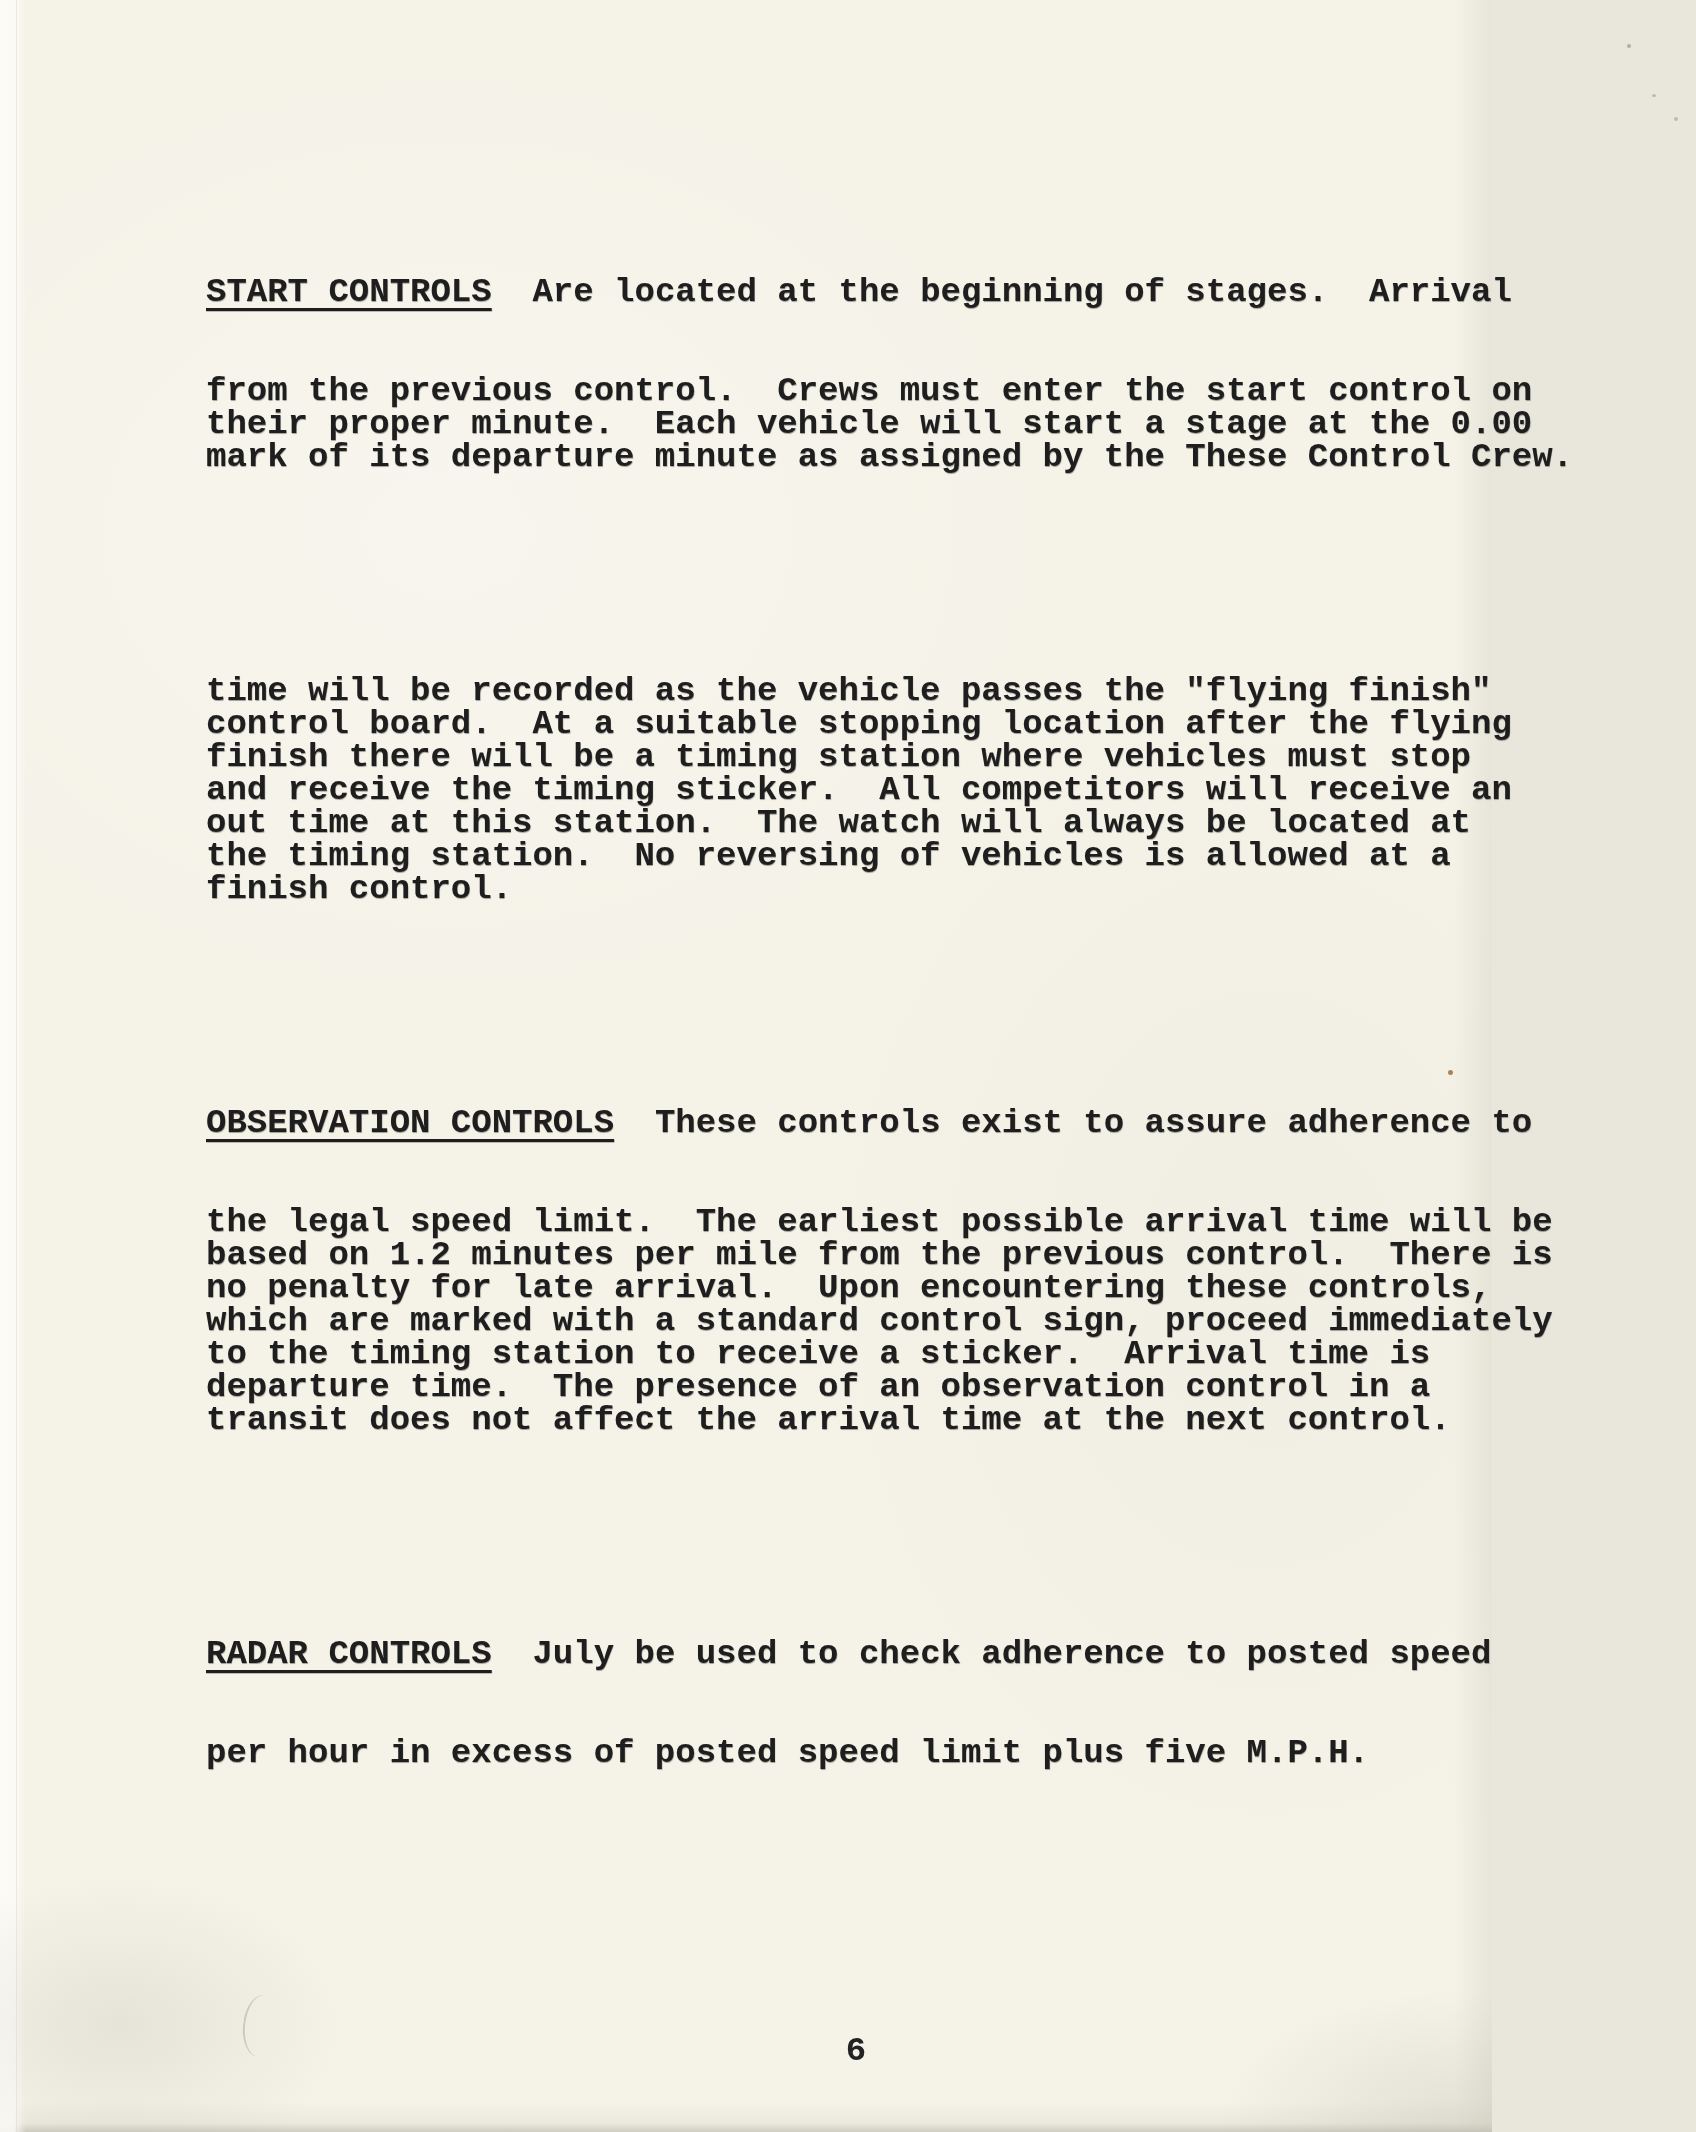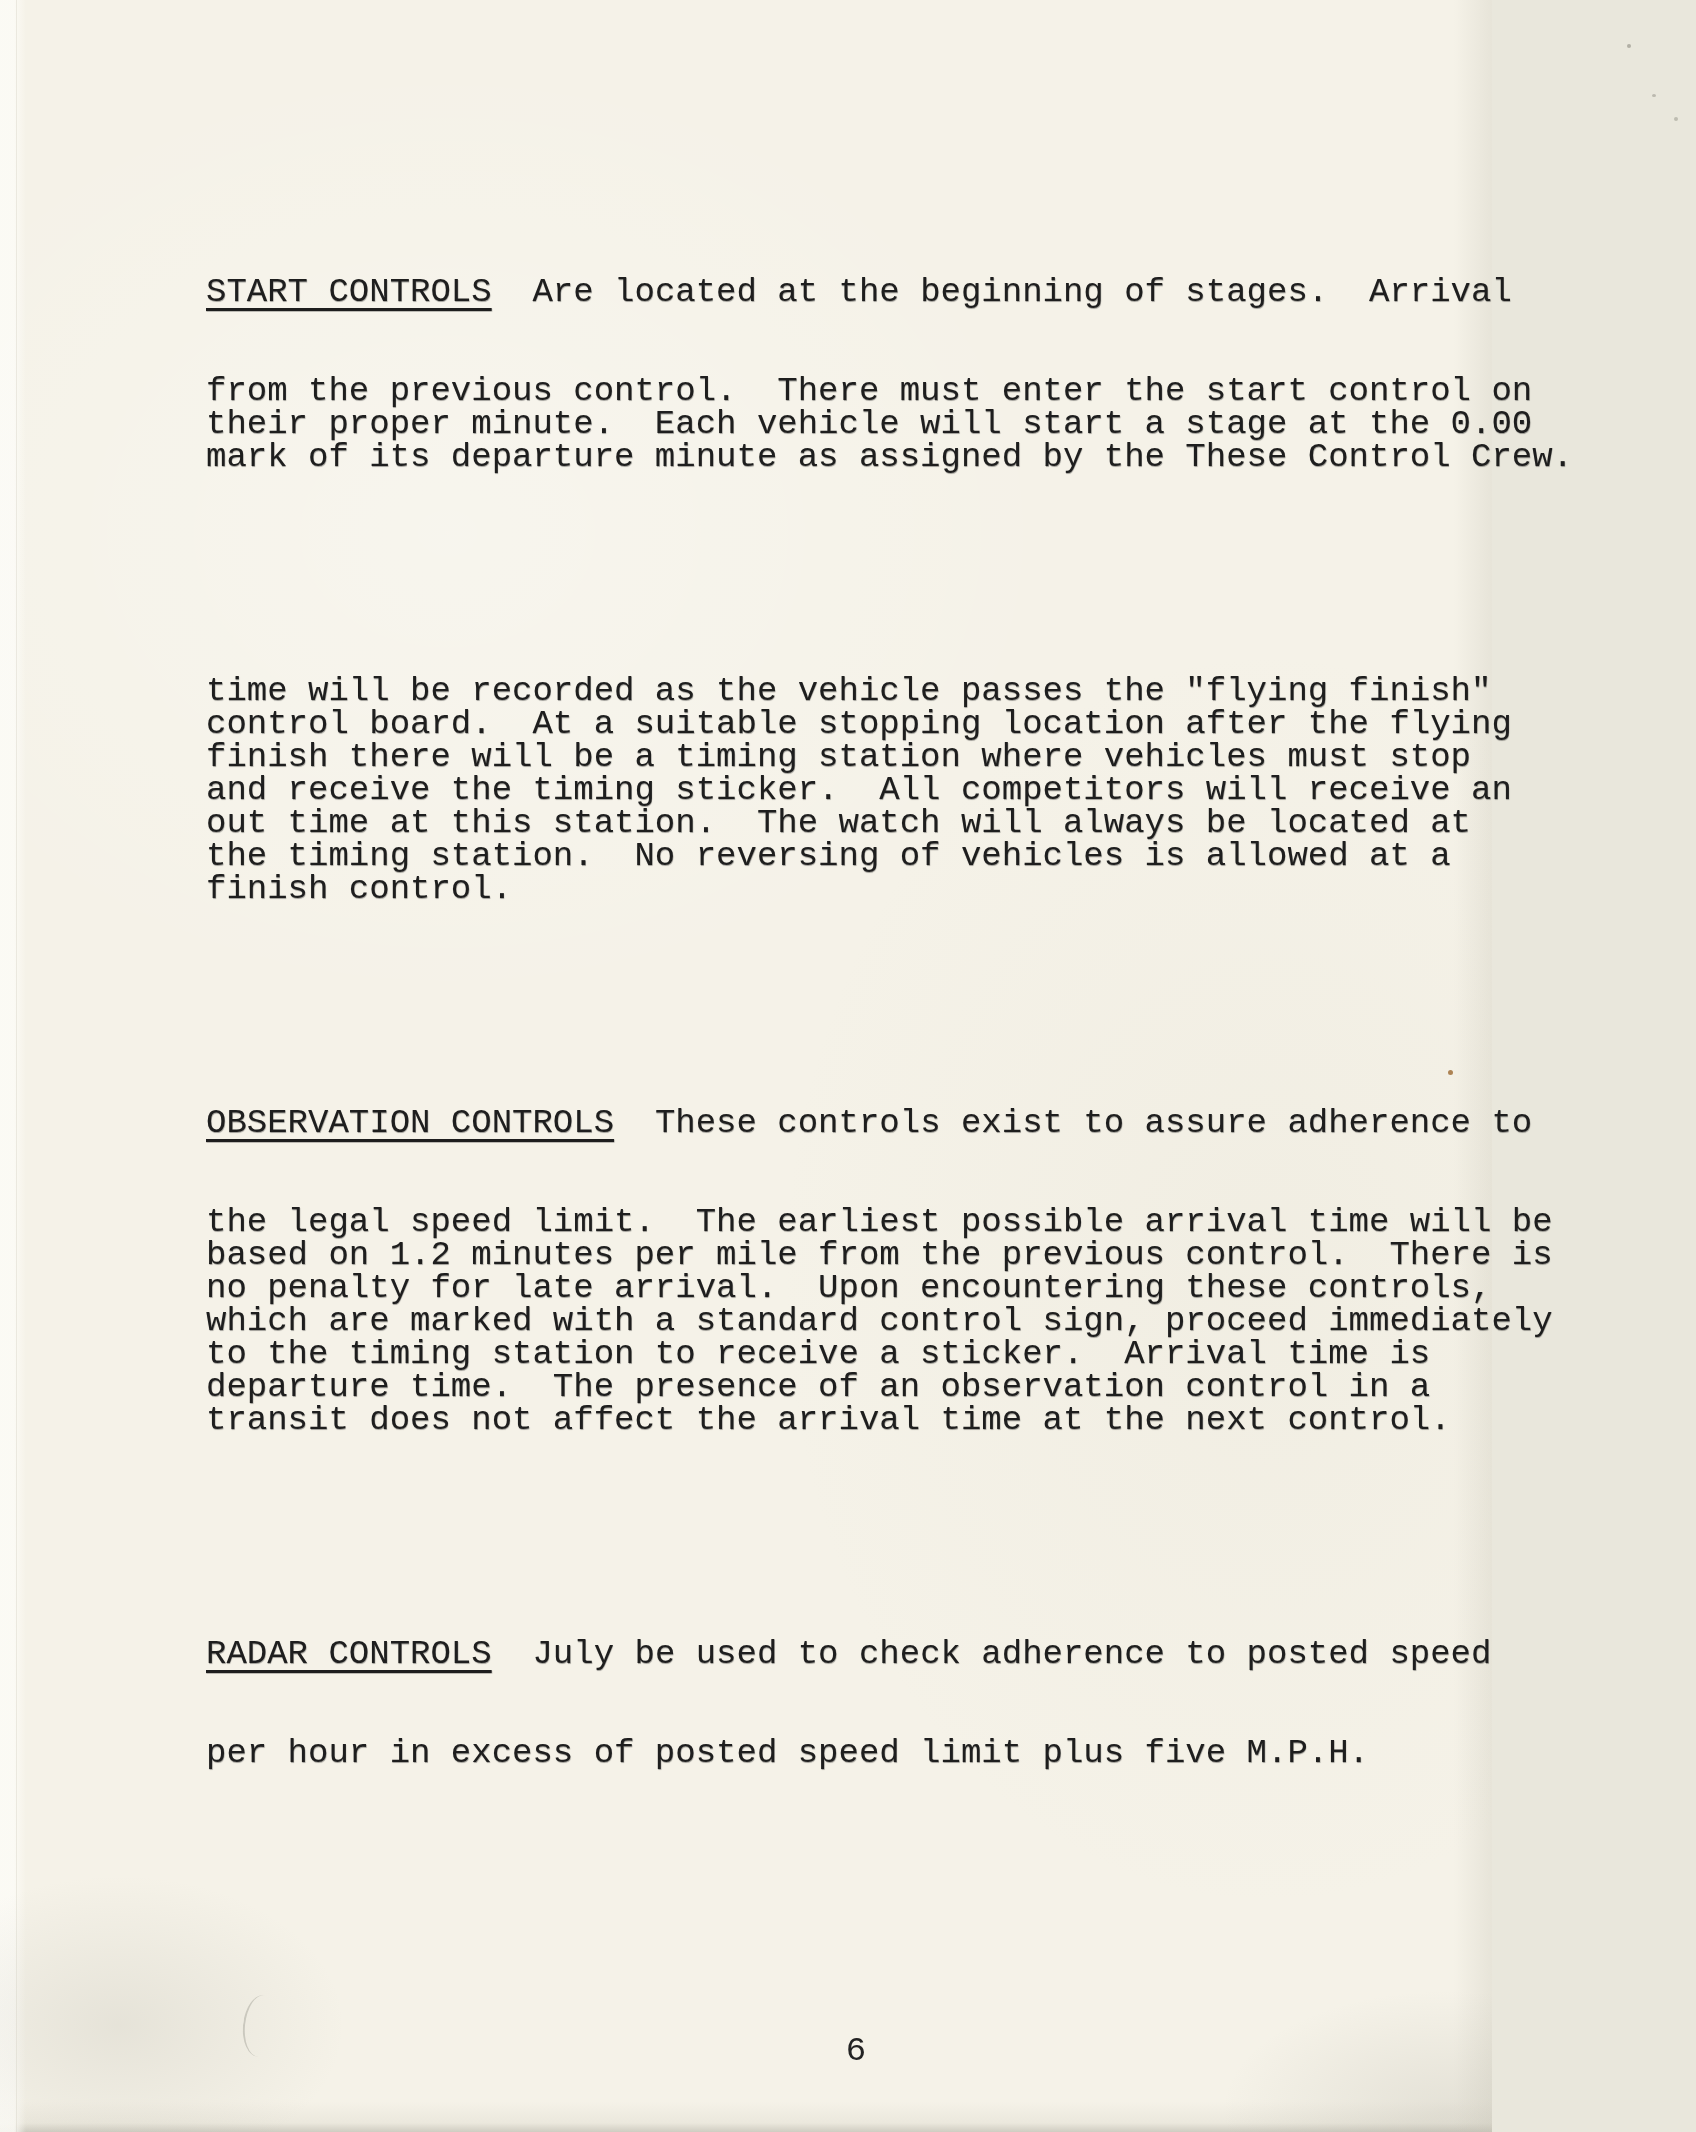--- a/index.html
+++ b/index.html
@@ -15,20 +15,21 @@
     background:
       radial-gradient(ellipse 900px 700px at 30% 25%, rgba(255,255,255,0.25), rgba(255,255,255,0) 70%),
       radial-gradient(ellipse 700px 900px at 85% 60%, rgba(210,205,185,0.12), rgba(210,205,185,0) 70%),
       radial-gradient(ellipse 300px 200px at 8% 95%, rgba(160,158,145,0.18), rgba(160,158,145,0) 75%),
       radial-gradient(ellipse 300px 160px at 97% 99%, rgba(160,158,145,0.20), rgba(160,158,145,0) 75%),
       linear-gradient(to right, rgba(252,251,246,0.9) 0px, rgba(252,251,246,0.9) 14px, rgba(252,251,246,0) 26px),
       linear-gradient(to left, rgba(205,202,188,0.35) 0px, rgba(205,202,188,0) 38px),
       linear-gradient(to top, rgba(176,174,162,0.55) 0px, rgba(205,202,188,0.25) 9px, rgba(205,202,188,0) 30px),
       #f5f2e8;
     color: #1e1e1e;
+    font-weight: bold;
   }
   .doc-body {
     position: absolute;
     left: 206px; top: 0;
     width: 1380px;
     padding-top: 144px;
     font-size: 34px;
     line-height: 33px;
     white-space: pre;
     text-shadow: 0.4px 0.7px 0.7px rgba(25,25,25,0.38);
@@ -70,21 +71,21 @@
 </style>
 </head>
 <body>
 
 <div class="page">
   <div class="left-edge-line"></div>
 
   <div class="doc-body">
   <div class="paragraph">
     <div class="line first-line"><span class="heading">START CONTROLS</span><span class="first-rest">  Are located at the beginning of stages.  Arrival</span></div>
-  <div class="line">from the previous control.  There must enter the start control on</div><div class="line">their proper minute.  Each vehicle will start a stage at the 0.00</div><div class="line">mark of its departure minute as assigned by the These Control Crew.</div></div>
+  <div class="line">from the previous control.  Crews must enter the start control on</div><div class="line">their proper minute.  Each vehicle will start a stage at the 0.00</div><div class="line">mark of its departure minute as assigned by the These Control Crew.</div></div>
 
   <div class="paragraph">
   <div class="line">time will be recorded as the vehicle passes the "flying finish"</div><div class="line">control board.  At a suitable stopping location after the flying</div><div class="line">finish there will be a timing station where vehicles must stop</div><div class="line">and receive the timing sticker.  All competitors will receive an</div><div class="line">out time at this station.  The watch will always be located at</div><div class="line">the timing station.  No reversing of vehicles is allowed at a</div><div class="line">finish control.</div></div>
 
   <div class="paragraph">
     <div class="line first-line"><span class="heading">OBSERVATION CONTROLS</span><span class="first-rest">  These controls exist to assure adherence to</span></div>
   <div class="line">the legal speed limit.  The earliest possible arrival time will be</div><div class="line">based on 1.2 minutes per mile from the previous control.  There is</div><div class="line">no penalty for late arrival.  Upon encountering these controls,</div><div class="line">which are marked with a standard control sign, proceed immediately</div><div class="line">to the timing station to receive a sticker.  Arrival time is</div><div class="line">departure time.  The presence of an observation control in a</div><div class="line">transit does not affect the arrival time at the next control.</div></div>
 
   <div class="paragraph">
     <div class="line first-line"><span class="heading">RADAR CONTROLS</span><span class="first-rest">  July be used to check adherence to posted speed</span></div>

